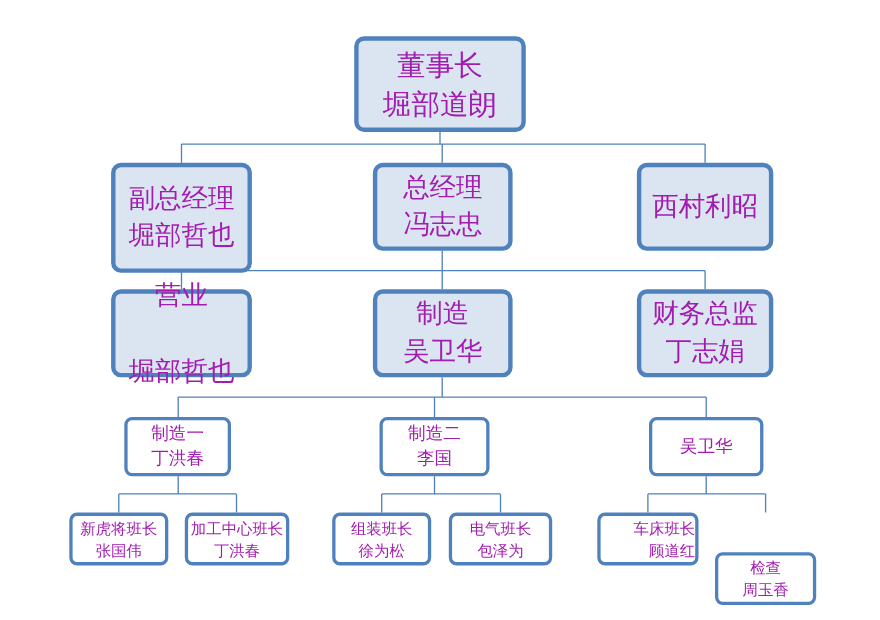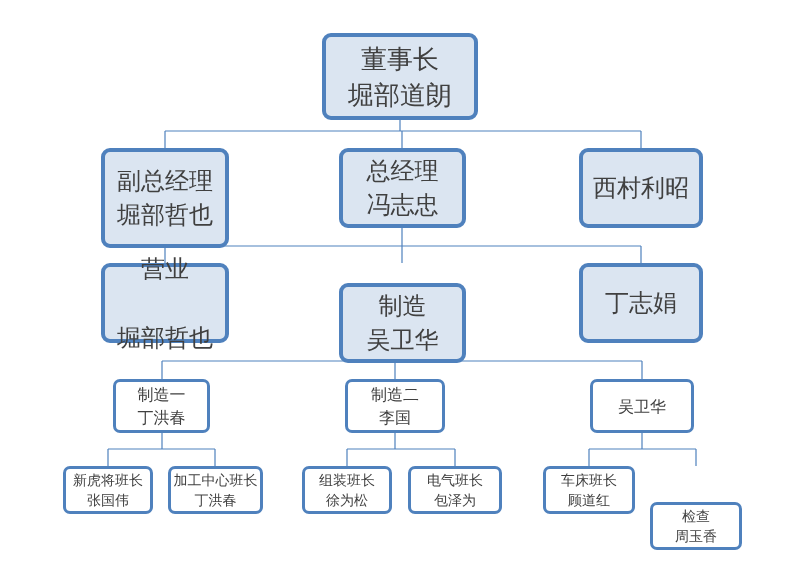--- a/index.html
+++ b/index.html
@@ -19,48 +19,48 @@
     position: absolute;
     left: 0; top: 0;
     width: 800px; height: 564px;
   }
   .node {
     position: absolute;
     box-sizing: border-box;
     border: 4px solid #4F81BD;
     background: #DBE5F1;
     border-radius: 9px;
-    color: #404040;
+    color: #a21caf;
     display: flex;
     flex-direction: column;
     align-items: center;
     justify-content: center;
     text-align: center;
     white-space: nowrap;
   }
   .lvl1 { font-size: 26px; line-height: 36px; }
   .lvl2, .lvl3 { font-size: 24px; line-height: 34px; }
   .lvl4 { font-size: 16px; line-height: 23px; border-width: 3px; border-radius: 7px; background: #ffffff; }
   .lvl5 { font-size: 14px; line-height: 20px; border-width: 3px; border-radius: 7px; background: #ffffff; }
 
   .n0  { left: 322px; top: 33px;  width: 156px; height: 87px; }
   .n1  { left: 101px; top: 148px; width: 128px; height: 100px; }
   .n2  { left: 339px; top: 148px; width: 127px; height: 80px; }
   .n3  { left: 579px; top: 148px; width: 124px; height: 80px; }
   .n4  { left: 101px; top: 263px; width: 128px; height: 80px; gap: 35px; }
-  .n5  { left: 339px; top: 263px; width: 127px; height: 80px; margin-top: 20px; }
+  .n5  { left: 339px; top: 263px; width: 127px; height: 80px; }
   .n6  { left: 579px; top: 263px; width: 124px; height: 80px; }
   .n7  { left: 113px; top: 379px; width: 97px;  height: 54px; }
   .n8  { left: 345px; top: 379px; width: 100px; height: 54px; }
   .n9  { left: 590px; top: 379px; width: 104px; height: 54px; }
   .n10 { left: 63px;  top: 466px; width: 90px;  height: 48px; }
   .n11 { left: 168px; top: 466px; width: 95px;  height: 48px; }
   .n12 { left: 302px; top: 466px; width: 90px;  height: 48px; }
   .n13 { left: 408px; top: 466px; width: 94px;  height: 48px; }
-  .n14 { left: 543px; top: 466px; width: 92px;  height: 48px; }
+  .n14 { left: 543px; top: 466px; width: 92px;  height: 48px; align-items: flex-end; }
   .n15 { left: 650px; top: 466px; width: 92px;  height: 48px; margin-top: 36px; }
 </style>
 </head>
 <body>
 
 <div class="canvas">
 
   <svg class="connectors" viewBox="0 0 800 564" fill="none" stroke="#4F81BD" stroke-width="1.2">
 
     <path d="M400 120 V131 M165 131 H641 M165 131 V148 M402 131 V148 M641 131 V148"></path>
@@ -97,20 +97,21 @@
     <span>营业</span>
     <span>堀部哲也</span>
   </div>
 
   <div class="node lvl3 n5">
     <span>制造</span>
     <span>吴卫华</span>
   </div>
 
   <div class="node lvl3 n6">
+    <span>财务总监</span>
     <span>丁志娟</span>
   </div>
 
   <div class="node lvl4 n7">
     <span>制造一</span>
     <span>丁洪春</span>
   </div>
 
   <div class="node lvl4 n8">
     <span>制造二</span>

